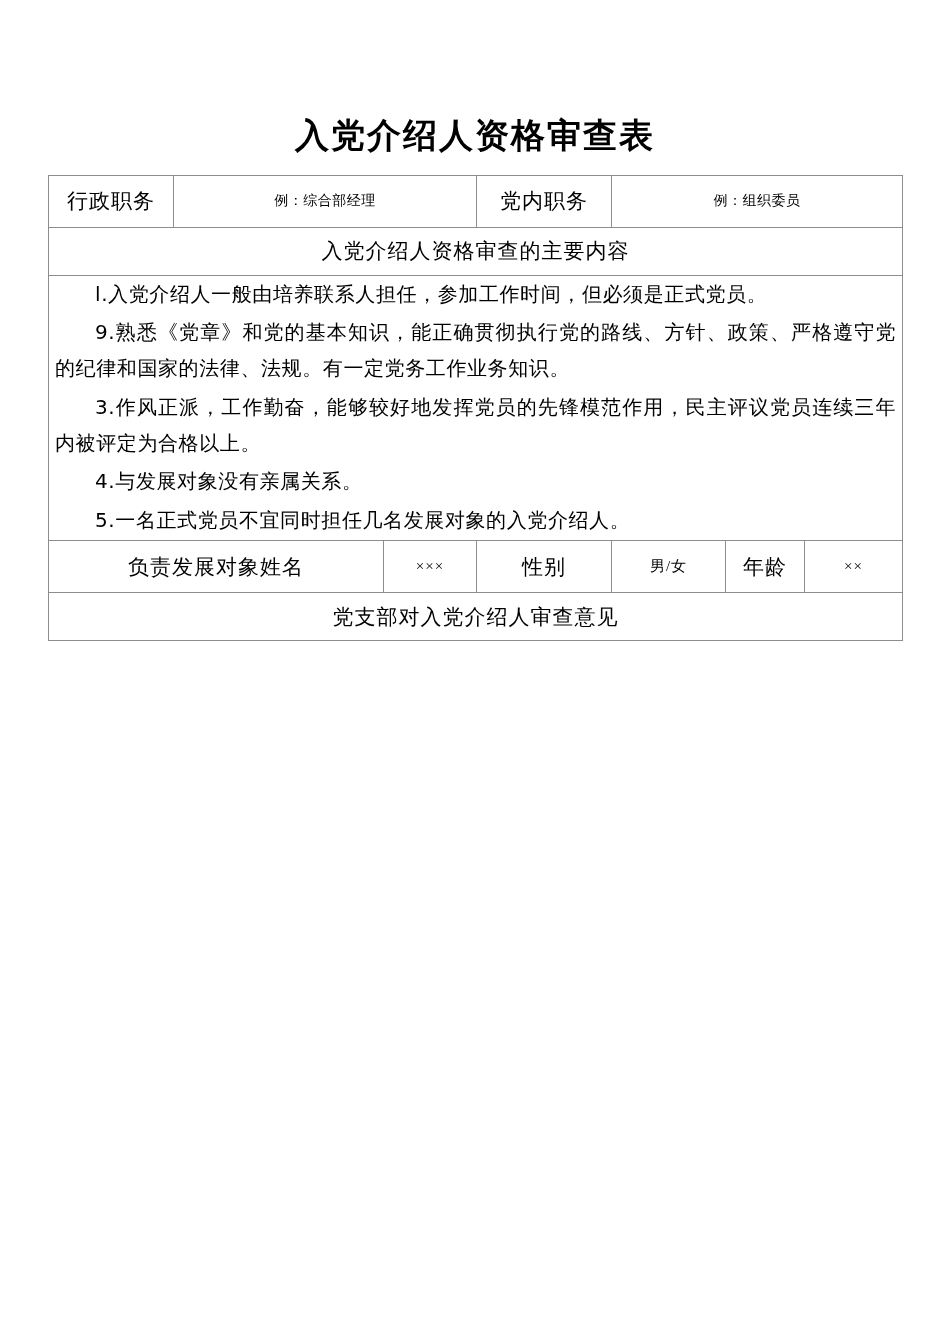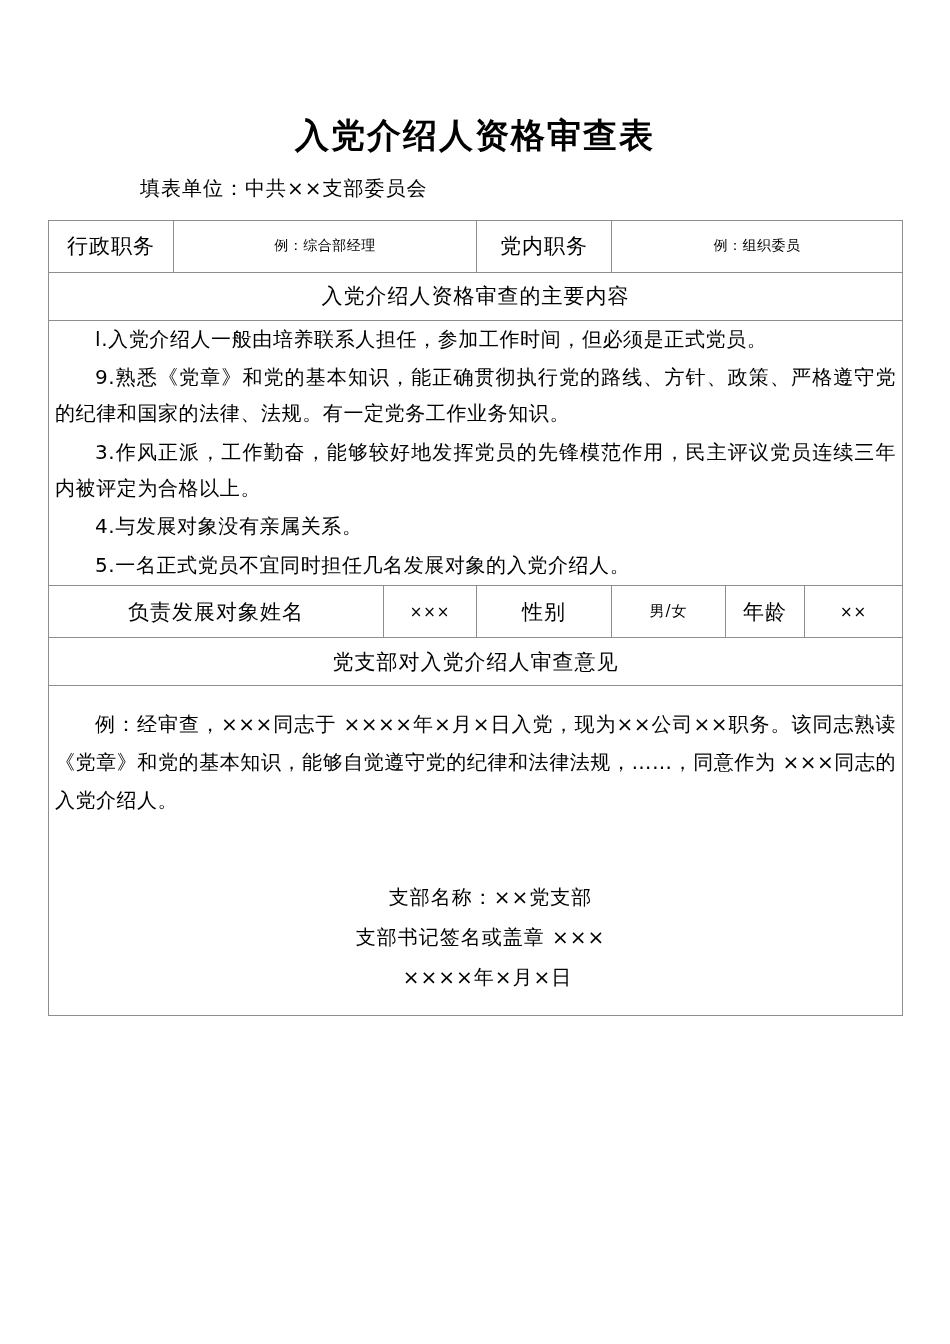--- a/index.html
+++ b/index.html
@@ -76,21 +76,21 @@
     white-space: nowrap;
   }
   tr.r1 td { height: 52px; }
   tr.r2 td { height: 52px; }
   tr.r3 td { height: 52px; }
   tr.section td {
     height: 48px;
     font-size: 21px;
     letter-spacing: 1px;
   }
-  tr.rdev td { height: 52px; }
+  tr.rdev td { height: 52px; font-family: Liberation Serif, serif; }
 
   
   td.content {
     text-align: left;
     padding: 14px 18px 16px 18px;
     vertical-align: top;
   }
   .para {
     font-size: 20px;
     line-height: 1.82;
@@ -125,21 +125,20 @@
   .sign-line.l1 { padding-left: 30px; }
   .sign-line.l2 { padding-left: 10px; }
   .sign-line.l3 { padding-left: 24px; }
 </style>
 </head>
 <body>
 
 <div class="page">
 
   <h1 class="doc-title">入党介绍人资格审查表</h1>
-  <div class="doc-subtitle">填表单位：中共××支部委员会</div>
 
   <div class="form-wrap">
     <table class="form">
       <colgroup>
         <col style="width:125px">
         <col style="width:150px">
         <col style="width:60px">
         <col style="width:93px">
         <col style="width:135px">
         <col style="width:114px">
@@ -177,27 +176,17 @@
         <td class="lbl">性别</td>
         <td class="val">男/女</td>
         <td class="lbl">年龄</td>
         <td class="val">××</td>
       </tr>
 
       <tr class="section">
         <td colspan="8">党支部对入党介绍人审查意见</td>
       </tr>
 
-      <tr>
-        <td class="opinion" colspan="8">
-          <p class="opinion-para">例：经审查，×××同志于 ××××年×月×日入党，现为××公司××职务。该同志熟读《党章》和党的基本知识，能够自觉遵守党的纪律和法律法规，……，同意作为 ×××同志的入党介绍人。</p>
-          <div class="sign-block">
-            <span class="sign-line l1">支部名称：××党支部</span>
-            <span class="sign-line l2">支部书记签名或盖章 ×××</span>
-            <span class="sign-line l3">××××年×月×日</span>
-          </div>
-        </td>
-      </tr>
 
     </tbody>
       </table>
   </div>
 </div>
 
 </body></html>

